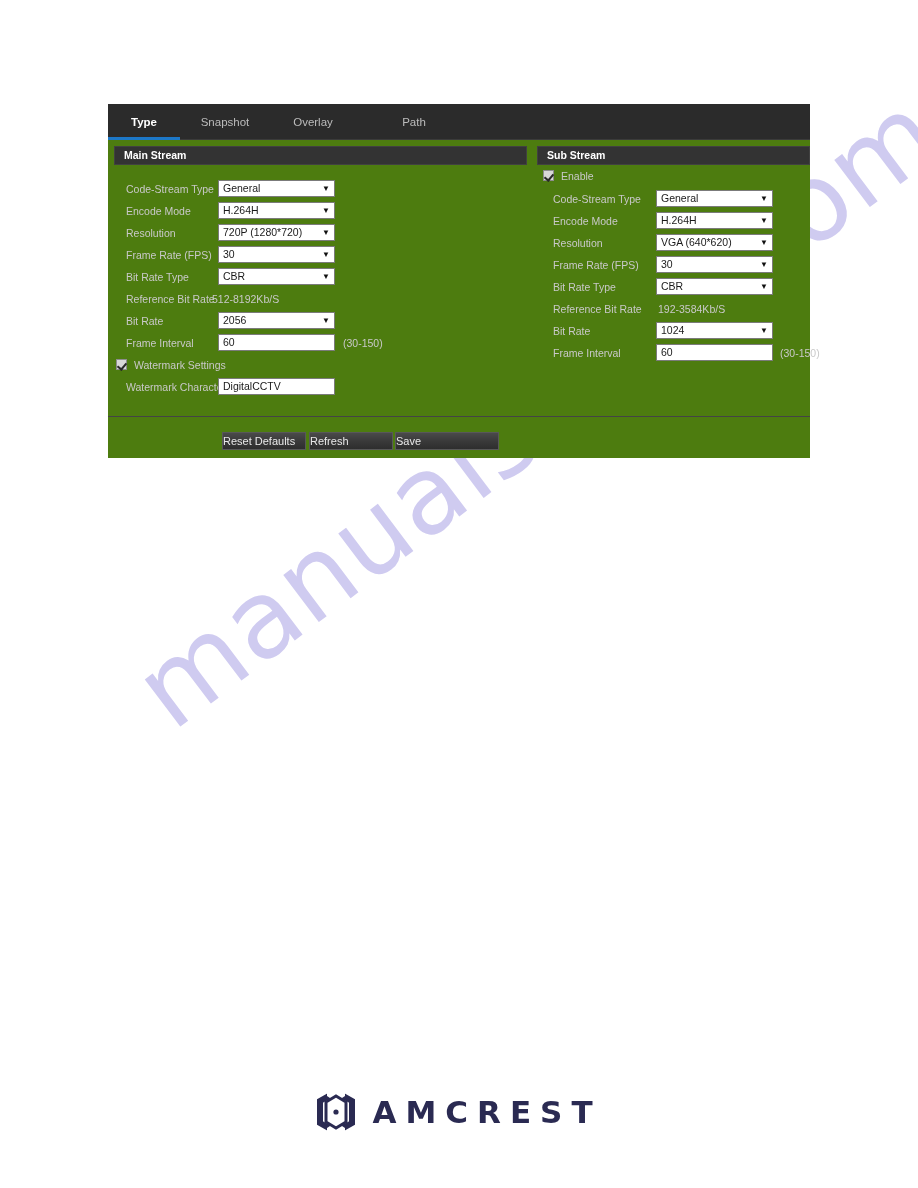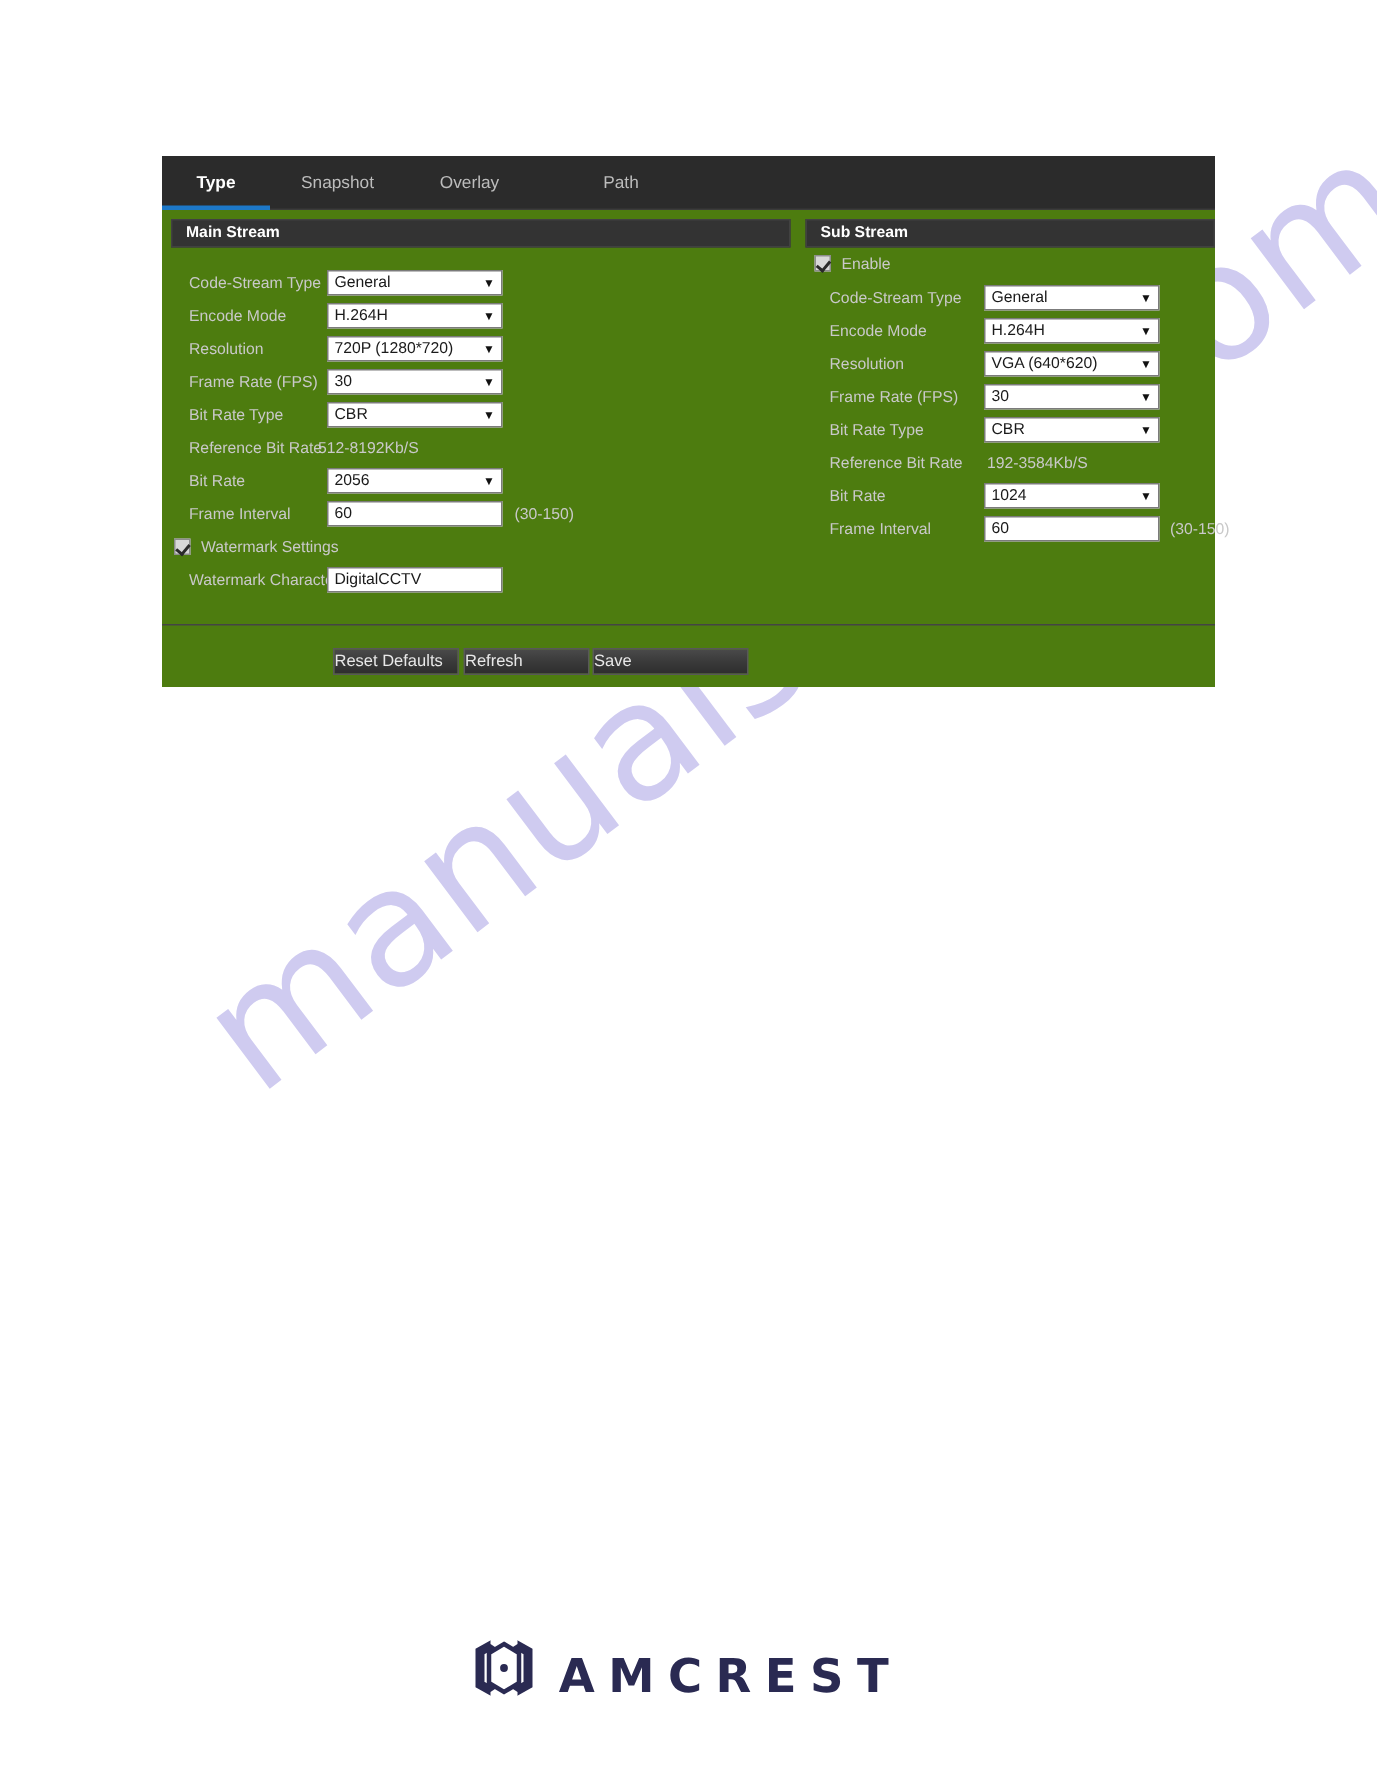--- a/index.html
+++ b/index.html
@@ -229,21 +229,21 @@
   .btn-reset   { left: 114px; width: 84px; }
   .btn-refresh { left: 201px; width: 84px; }
   .btn-save    { left: 287px; width: 104px; }
 
   
   .logo-wrap {
     position: absolute;
     left: 0; top: 1090px;
     width: 918px;
     display: flex;
-    align-items: flex-end;
+    align-items: center;
     justify-content: center;
     gap: 16px;
     z-index: 3;
   }
   .logo-mark { width: 40px; height: 44px; display: block; }
   .logo-text {
     font-family: "DejaVu Sans", sans-serif;
     font-size: 31px;
     font-weight: bold;
     letter-spacing: 9px;

